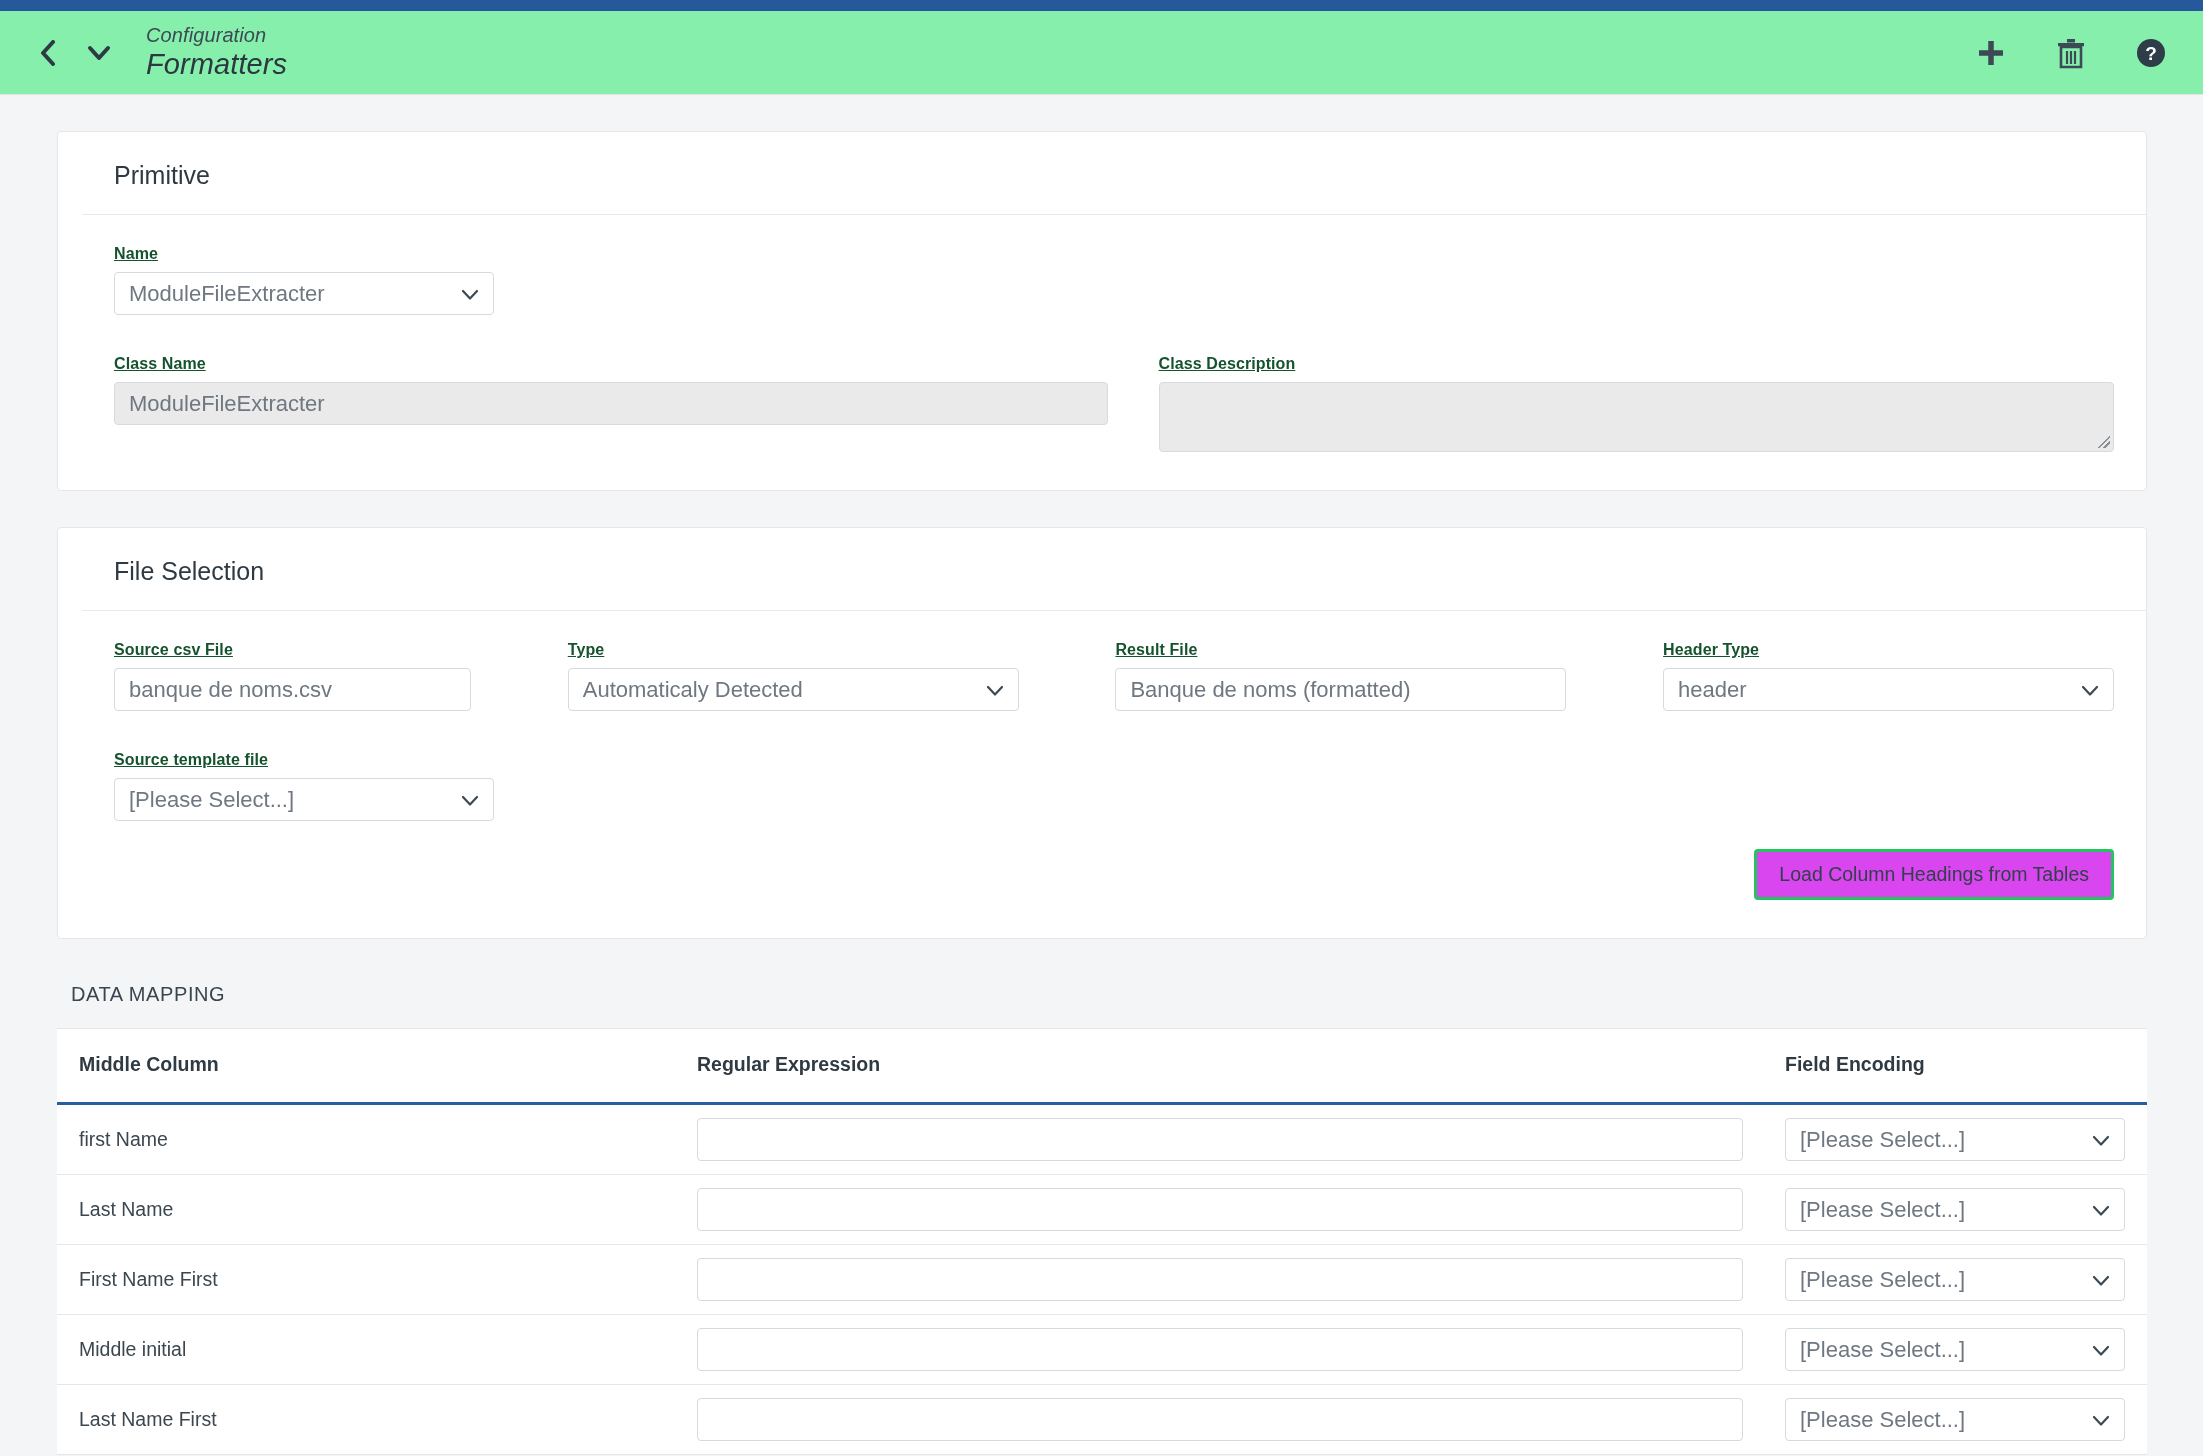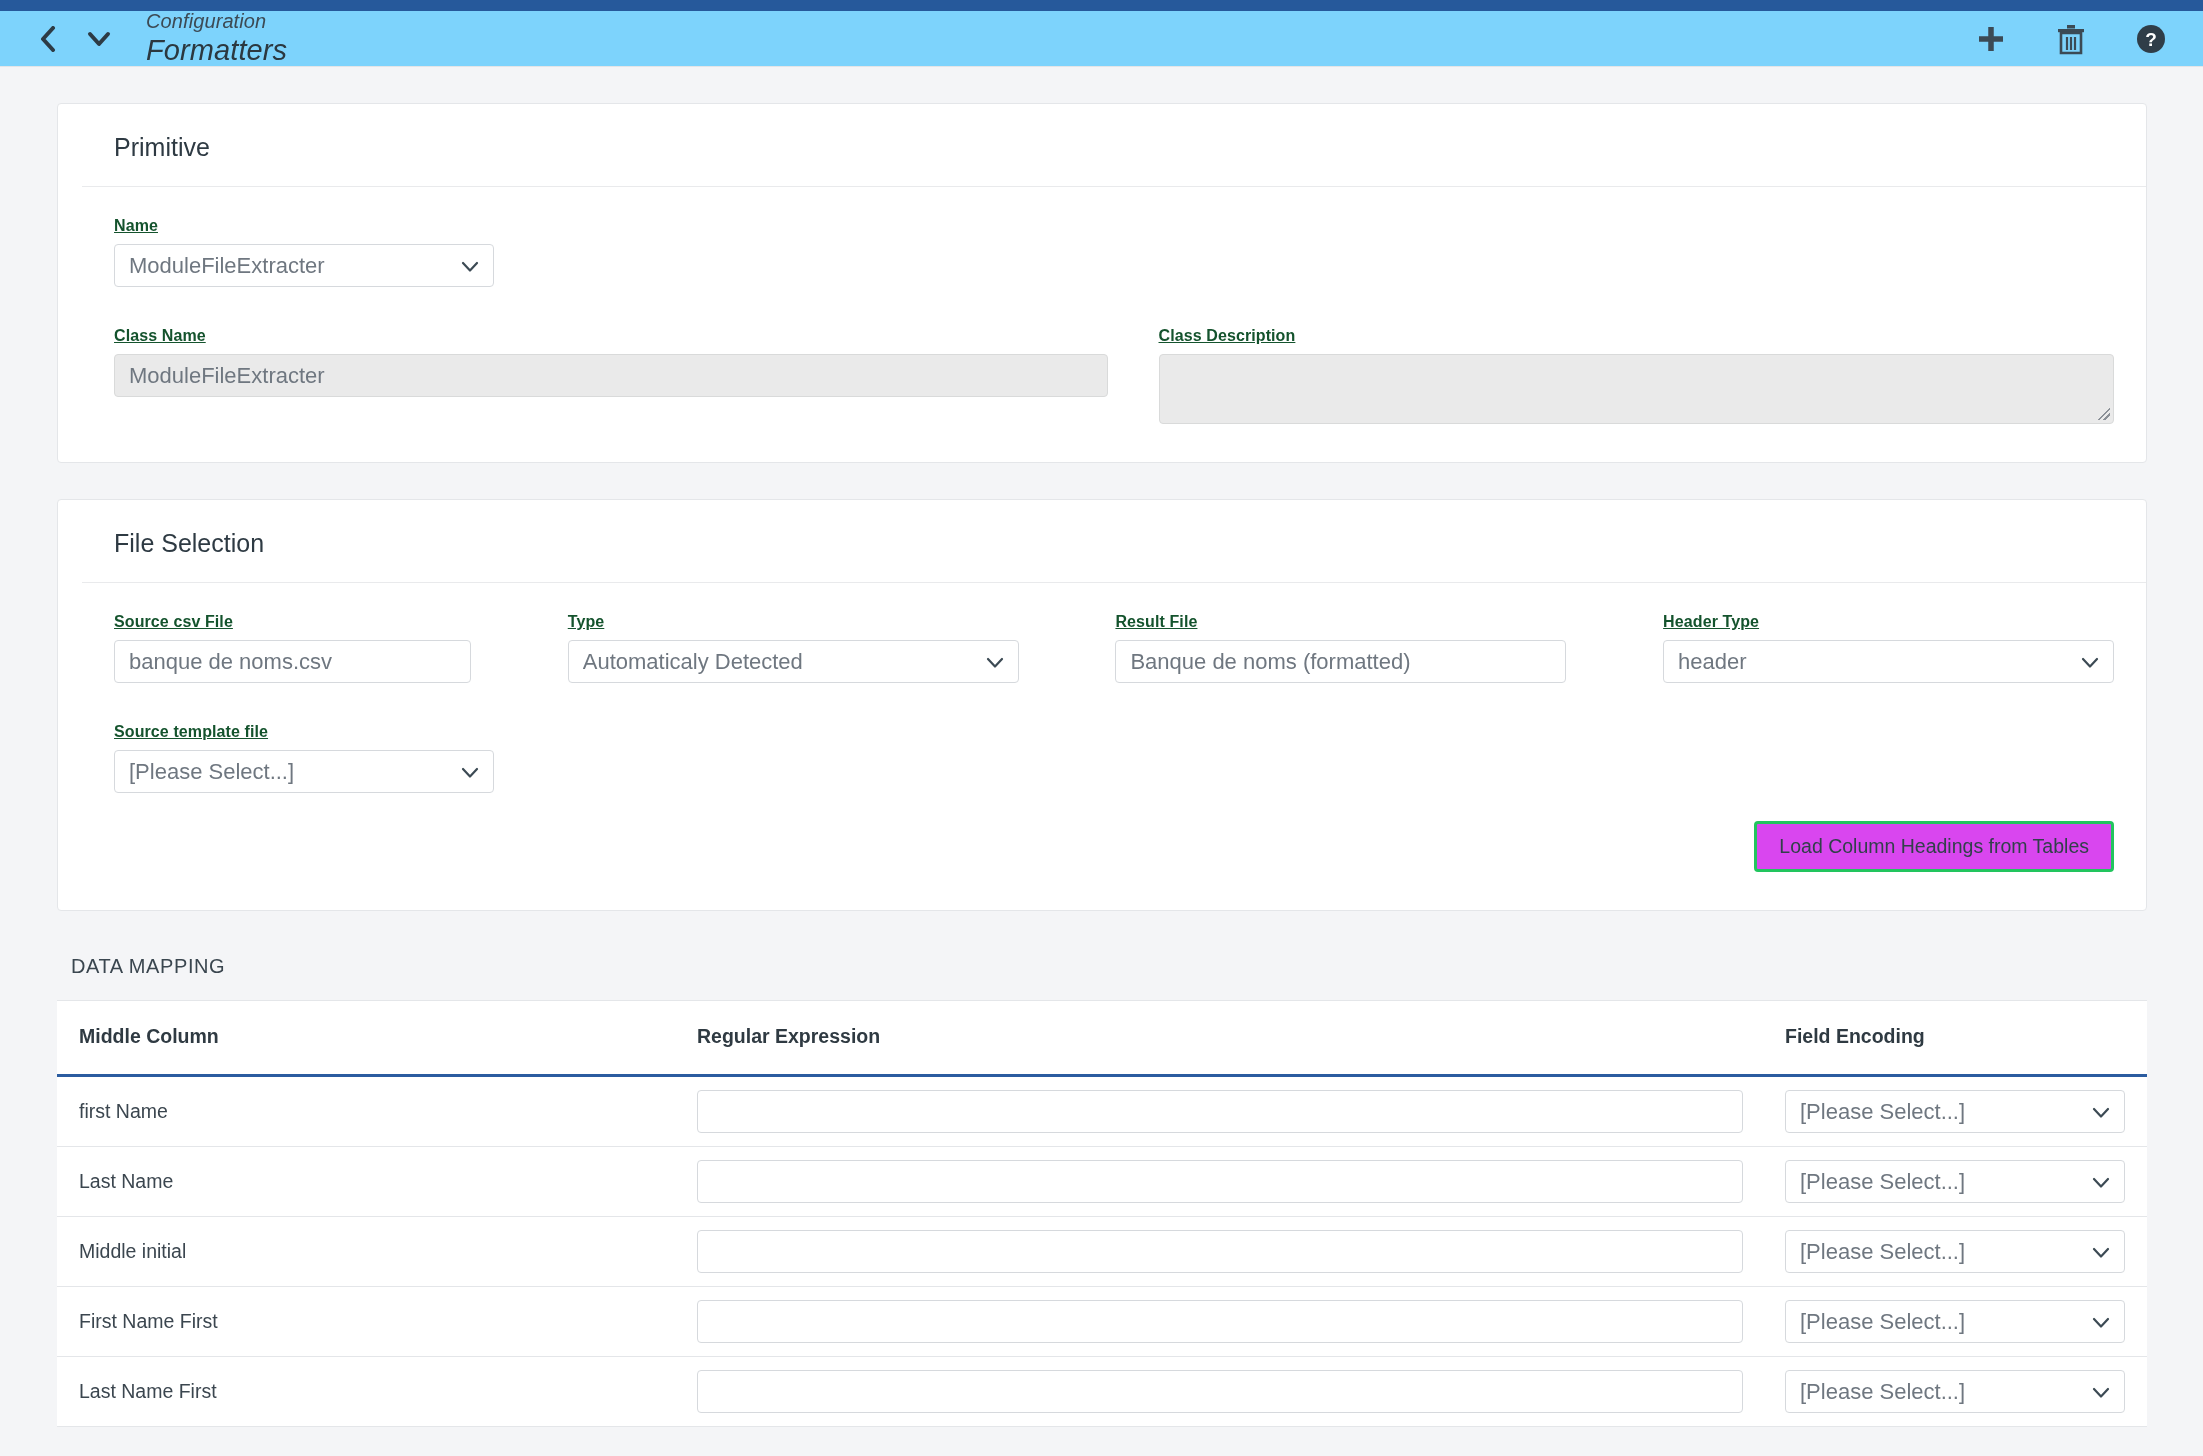--- a/index.html
+++ b/index.html
@@ -9,22 +9,22 @@
     font-family: "Liberation Sans", sans-serif;
     color: #333a40;
   }
   body { width: 2203px; height: 1456px; overflow: hidden; position: relative; }
 
   
   .top-strip { height: 11px; background: #26599b; width: 100%; }
 
   
   .header {
-    height: 56px;
-    background: #7dd3fc;
+    height: 84px;
+    background: #86efac;
     border-bottom: 1px solid #e3e5e8;
     display: flex; align-items: center;
     padding: 0 34px 0 22px;
     position: relative;
   }
   .nav-icons { display: flex; align-items: center; gap: 22px; padding-left: 10px; }
   .nav-ic {
     width: 30px; height: 30px;
     display: flex; align-items: center; justify-content: center;
     color: #2d3b45; cursor: pointer;
@@ -361,39 +361,39 @@
               <span class="val">[Please Select...]</span>
               <span class="chev">
                 <svg width="18" height="12" viewBox="0 0 18 12">
                     <path d="M2 2 L9 9.5 L16 2" stroke="#3c4a54" stroke-width="2.2" fill="none" stroke-linecap="round" stroke-linejoin="round"></path>
                   </svg>
               </span>
             </div>
           </td>
         </tr>
         <tr>
-          <td class="c1">Middle initial</td>
+          <td class="c1">First Name First</td>
           <td class="c2">
             <div class="ctl">
               <span class="val"></span>
             </div>
           </td>
           <td class="c3">
             <div class="ctl">
               <span class="val">[Please Select...]</span>
               <span class="chev">
                 <svg width="18" height="12" viewBox="0 0 18 12">
                     <path d="M2 2 L9 9.5 L16 2" stroke="#3c4a54" stroke-width="2.2" fill="none" stroke-linecap="round" stroke-linejoin="round"></path>
                   </svg>
               </span>
             </div>
           </td>
         </tr>
         <tr>
-          <td class="c1">First Name First</td>
+          <td class="c1">Middle initial</td>
           <td class="c2">
             <div class="ctl">
               <span class="val"></span>
             </div>
           </td>
           <td class="c3">
             <div class="ctl">
               <span class="val">[Please Select...]</span>
               <span class="chev">
                 <svg width="18" height="12" viewBox="0 0 18 12">

